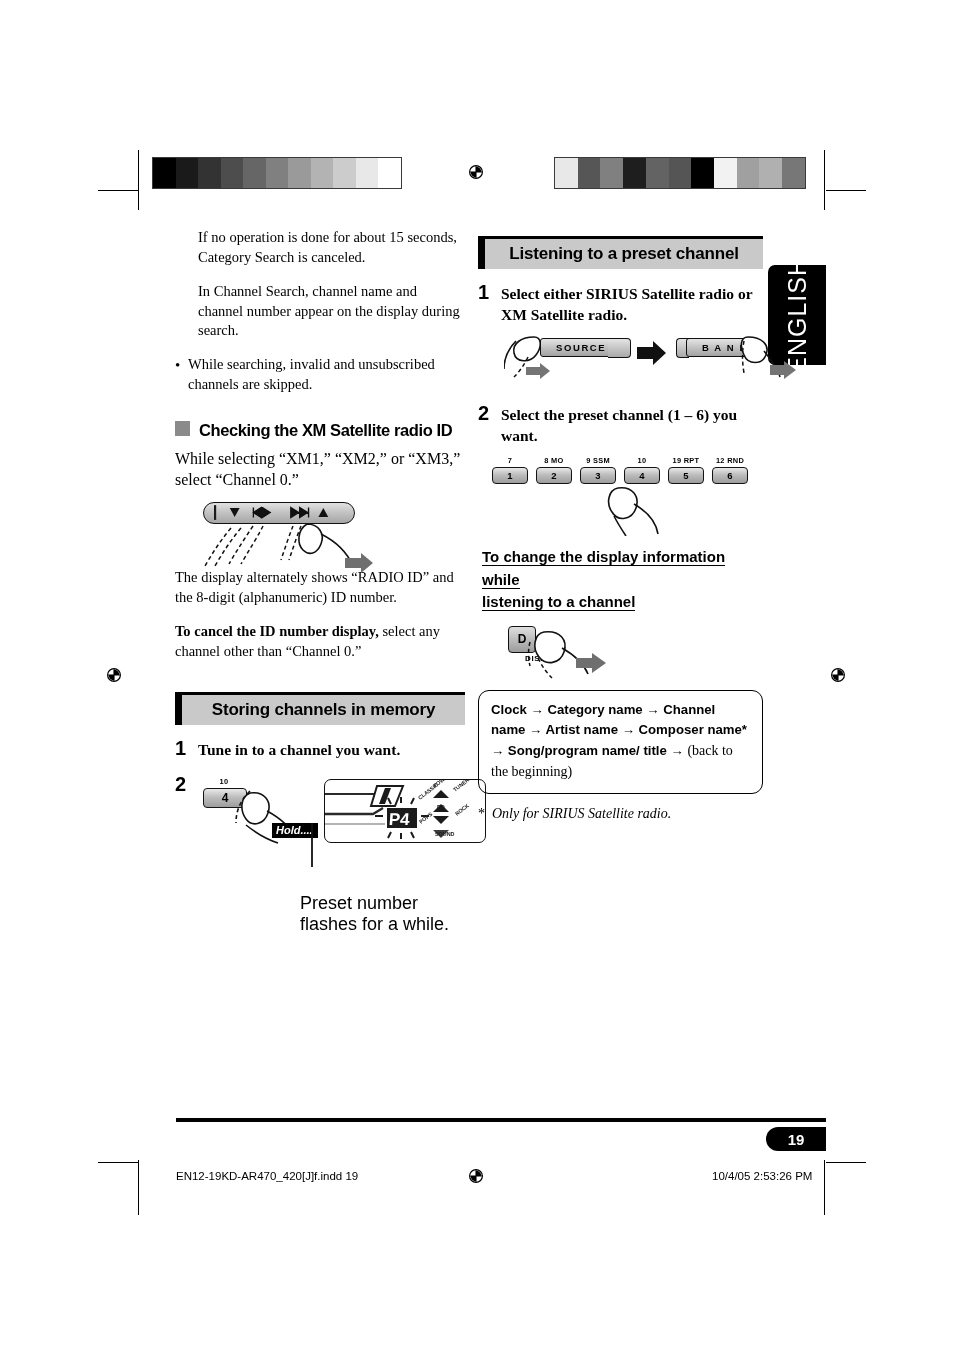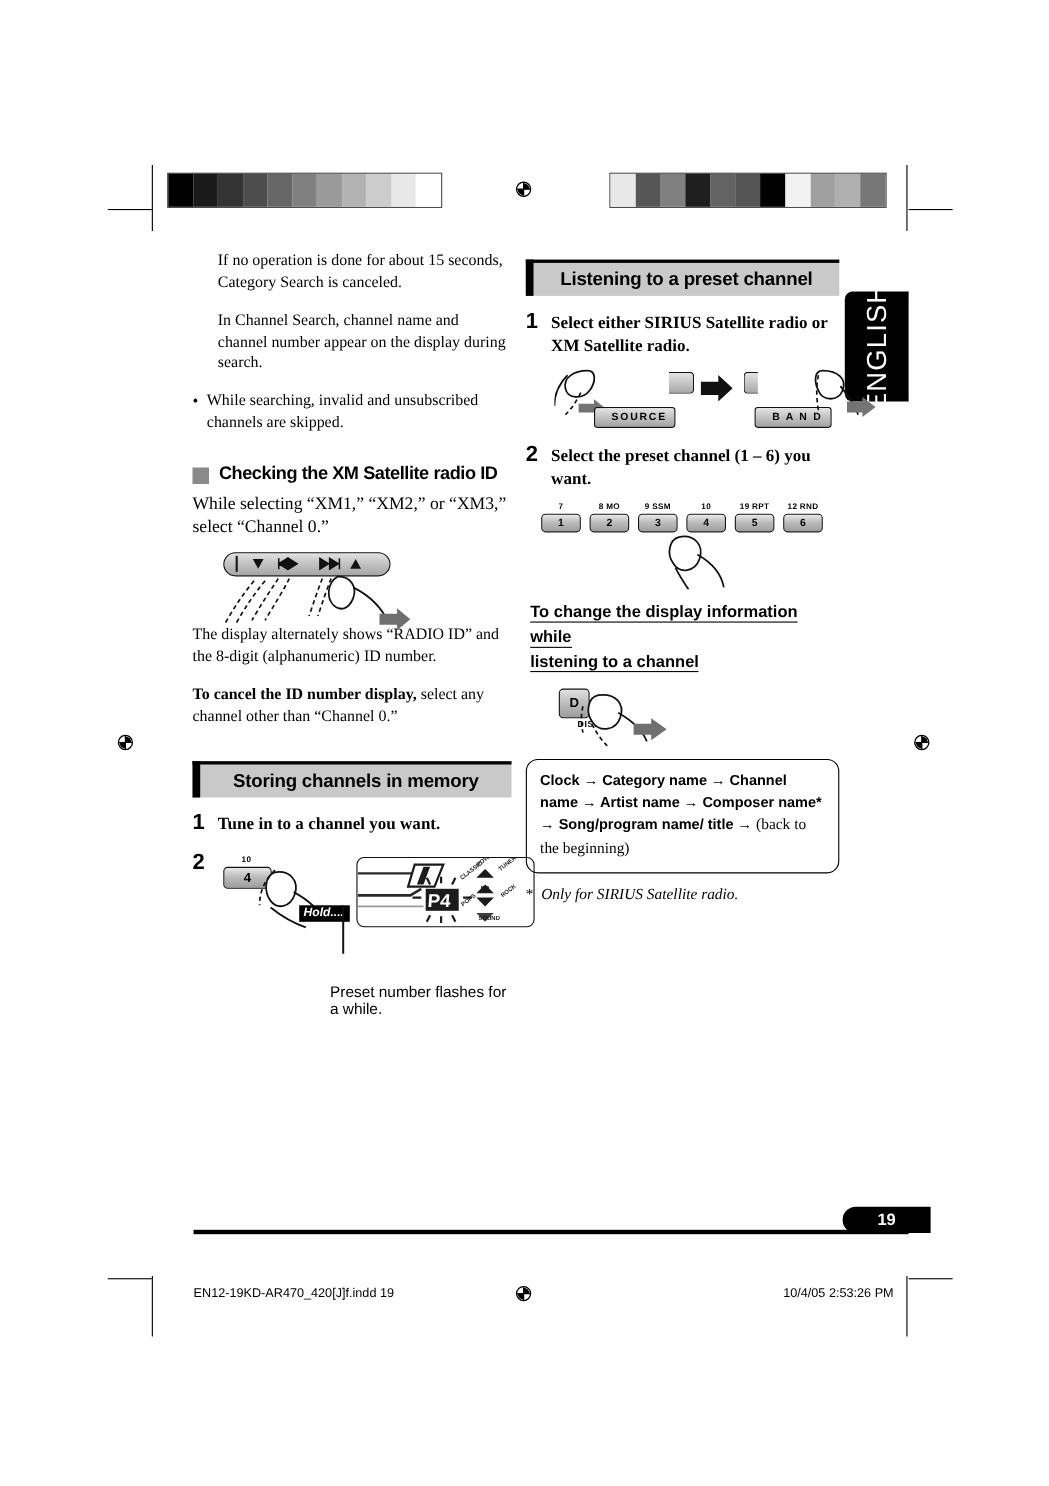--- a/index.html
+++ b/index.html
@@ -65,21 +65,21 @@
   }
   .bullet-row .dot {
     width: 13px; flex: 0 0 13px;
     font-size: 15px; line-height: 1.37;
     text-align: left;
   }
   .bullet-row .txt { font-size: 14.5px; line-height: 1.37; }
 
   
   .subhead {
-    display: flex; align-items: flex-end; gap: 9px;
+    display: flex; align-items: flex-start; gap: 9px;
     margin: 0 0 8px 0;
   }
   .subhead .sq {
     width: 15px; height: 15px; background: #8a8a8a; flex: 0 0 15px;
   }
   .subhead .t {
     font-family: "Liberation Sans", sans-serif;
     font-weight: bold; font-size: 16.5px;
     letter-spacing: -0.4px;
   }
@@ -175,21 +175,20 @@
   
   .pill {
     background: linear-gradient(180deg,#e4e4e4 0%,#c2c2c2 50%,#a2a2a2 100%);
     border: 1.4px solid #111;
     border-radius: 3px;
     font-family: "Liberation Sans", sans-serif;
     font-weight: bold; font-size: 9.5px;
     letter-spacing: 1.6px;
     padding: 3px 7px 3px 15px;
     display: inline-block;
-    margin-top: 32px;
   }
 
   
   .seekbar {
     width: 152px; height: 22px;
     background: linear-gradient(180deg,#e2e2e2 0%,#c4c4c4 45%,#a6a6a6 100%);
     border: 1.5px solid #111;
     border-radius: 11px;
     display: flex; align-items: center;
     box-sizing: border-box;
@@ -216,21 +215,21 @@
   .holdtag {
     background: #000; color: #fff;
     font-family: "Liberation Sans", sans-serif;
     font-style: italic; font-weight: bold;
     font-size: 11px; padding: 1px 5px 2px 4px;
     display: inline-block;
   }
 
   .caption {
     font-family: "Liberation Sans", sans-serif;
-    font-size: 14px;
+    font-size: 18px;
   }
 
   
   .foot-rule {
     position: absolute; background: #000;
   }
   .pagebadge {
     position: absolute;
     background: #000; color: #fff;
     font-family: "Liberation Sans", sans-serif;
@@ -544,15 +543,15 @@
     <span>Clock → Category name → Channel name → Artist name → Composer name* → Song/program name/ title → </span><span class="plain">(back to the beginning)</span>
   </div>
 
   <div class="footnote">
     <span class="star">*</span>
     <span>Only for SIRIUS Satellite radio.</span>
   </div>
 </div>
 
 <div class="foot-rule" style="left:176px; top:1118px; width:650px; height:4px;"></div>
-<div class="pagebadge" style="left:766px; top:1097px; width:80px; height:24px; border-radius:12px 0 0 12px;">19</div>
+<div class="pagebadge" style="left:766px; top:1127px; width:60px; height:24px; border-radius:12px 0 0 12px;">19</div>
 <div class="foot-text" style="left:176px; top:1170px;">EN12-19KD-AR470_420[J]f.indd   19</div>
 <div class="foot-text" style="left:712px; top:1170px;">10/4/05   2:53:26 PM</div>
 
 </body></html>

